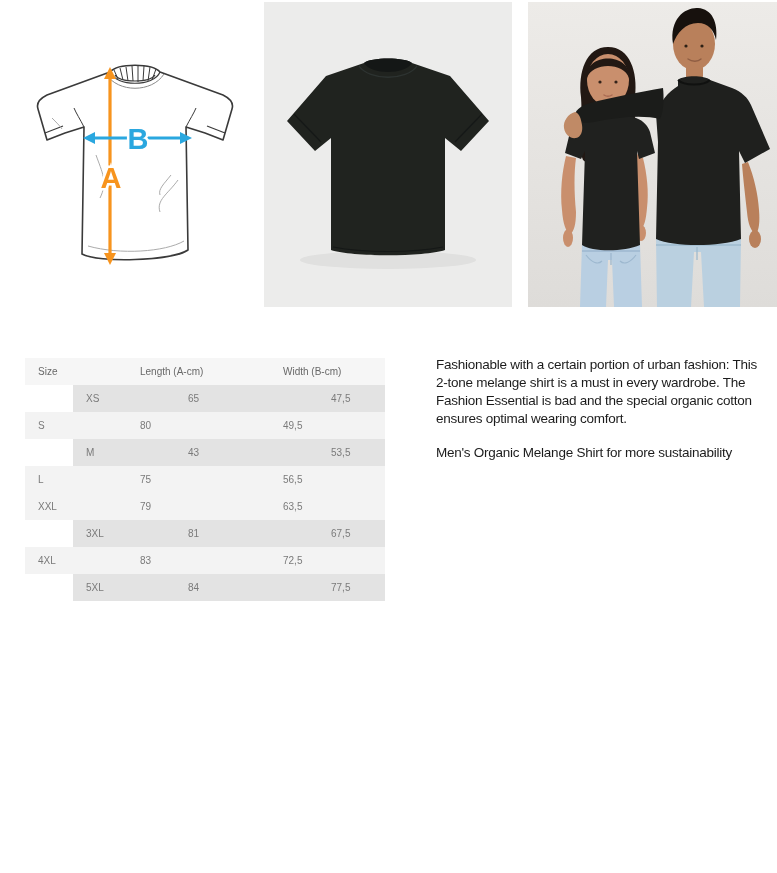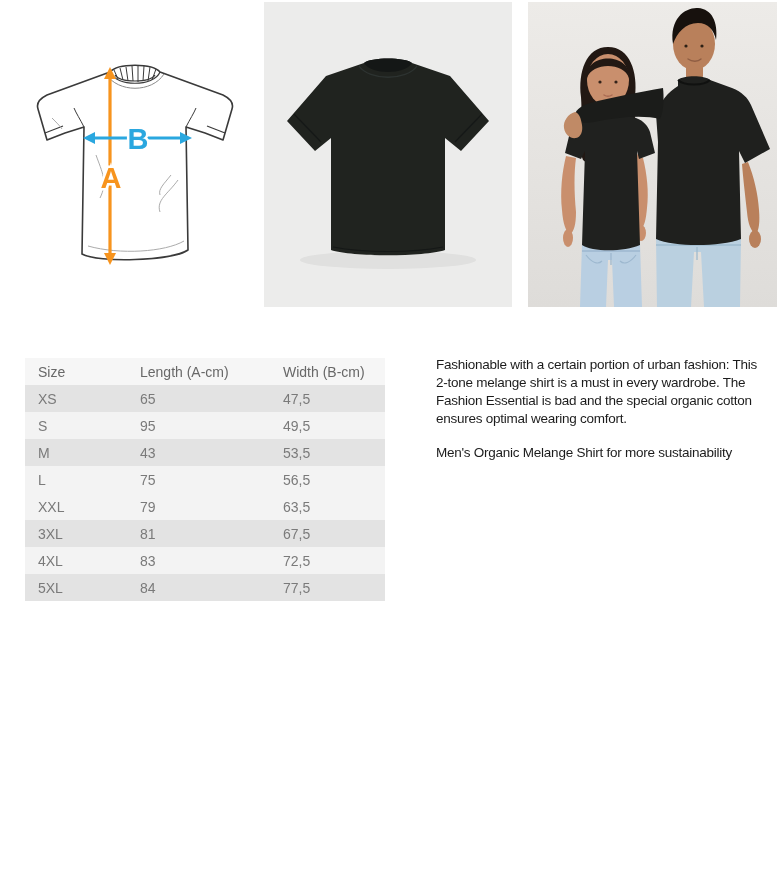--- a/index.html
+++ b/index.html
@@ -10,23 +10,23 @@
   
   .tile { position:absolute; top:2px; height:305px; overflow:hidden; }
   #tile-diagram { left:0; top:0; width:250px; height:310px; background:#fff; }
   #tile-flat    { left:264px; width:248px; background:#ececeb; }
   #tile-models  { left:528px; width:249px; background:#e9e7e4; }
   .tile svg { display:block; width:100%; height:100%; }
 
   
   #size-table { position:absolute; left:25px; top:358px; width:360px; }
   .trow { display:grid; grid-template-columns:102px 143px 1fr; align-items:center;
-          height:27px; padding-left:13px; font-size:14px; color:#7a7a7a; }
+          height:27px; padding-left:13px; font-size:10px; color:#7a7a7a; }
   .trow.head { background:#f6f6f6; color:#686868; }
-  .trow.dark { background:#e3e3e3; }
+  .trow.dark { background:#e3e3e3;margin-left:48px; }
   .trow.light { background:#f3f3f3; }
 
   #tolerance-note { position:absolute; left:38px; top:647px; font-size:14.5px;
           color:#1d1d1d; letter-spacing:-0.1px; }
 
   
   #description { position:absolute; left:436px; top:356px; width:362px;
           font-size:13.5px; line-height:18px; color:#1c1c1c; letter-spacing:-0.25px; }
   #description p { white-space:pre-line; margin:0 0 16px 0; }
 </style>
@@ -162,21 +162,21 @@
       <span>Length (A-cm)</span>
       <span>Width (B-cm)</span>
     </div>
     <div class="trow dark">
       <span>XS</span>
       <span>65</span>
       <span>47,5</span>
     </div>
     <div class="trow light">
       <span>S</span>
-      <span>95</span>
+      <span>80</span>
       <span>49,5</span>
     </div>
     <div class="trow dark">
       <span>M</span>
       <span>43</span>
       <span>53,5</span>
     </div>
     <div class="trow light">
       <span>L</span>
       <span>75</span>

